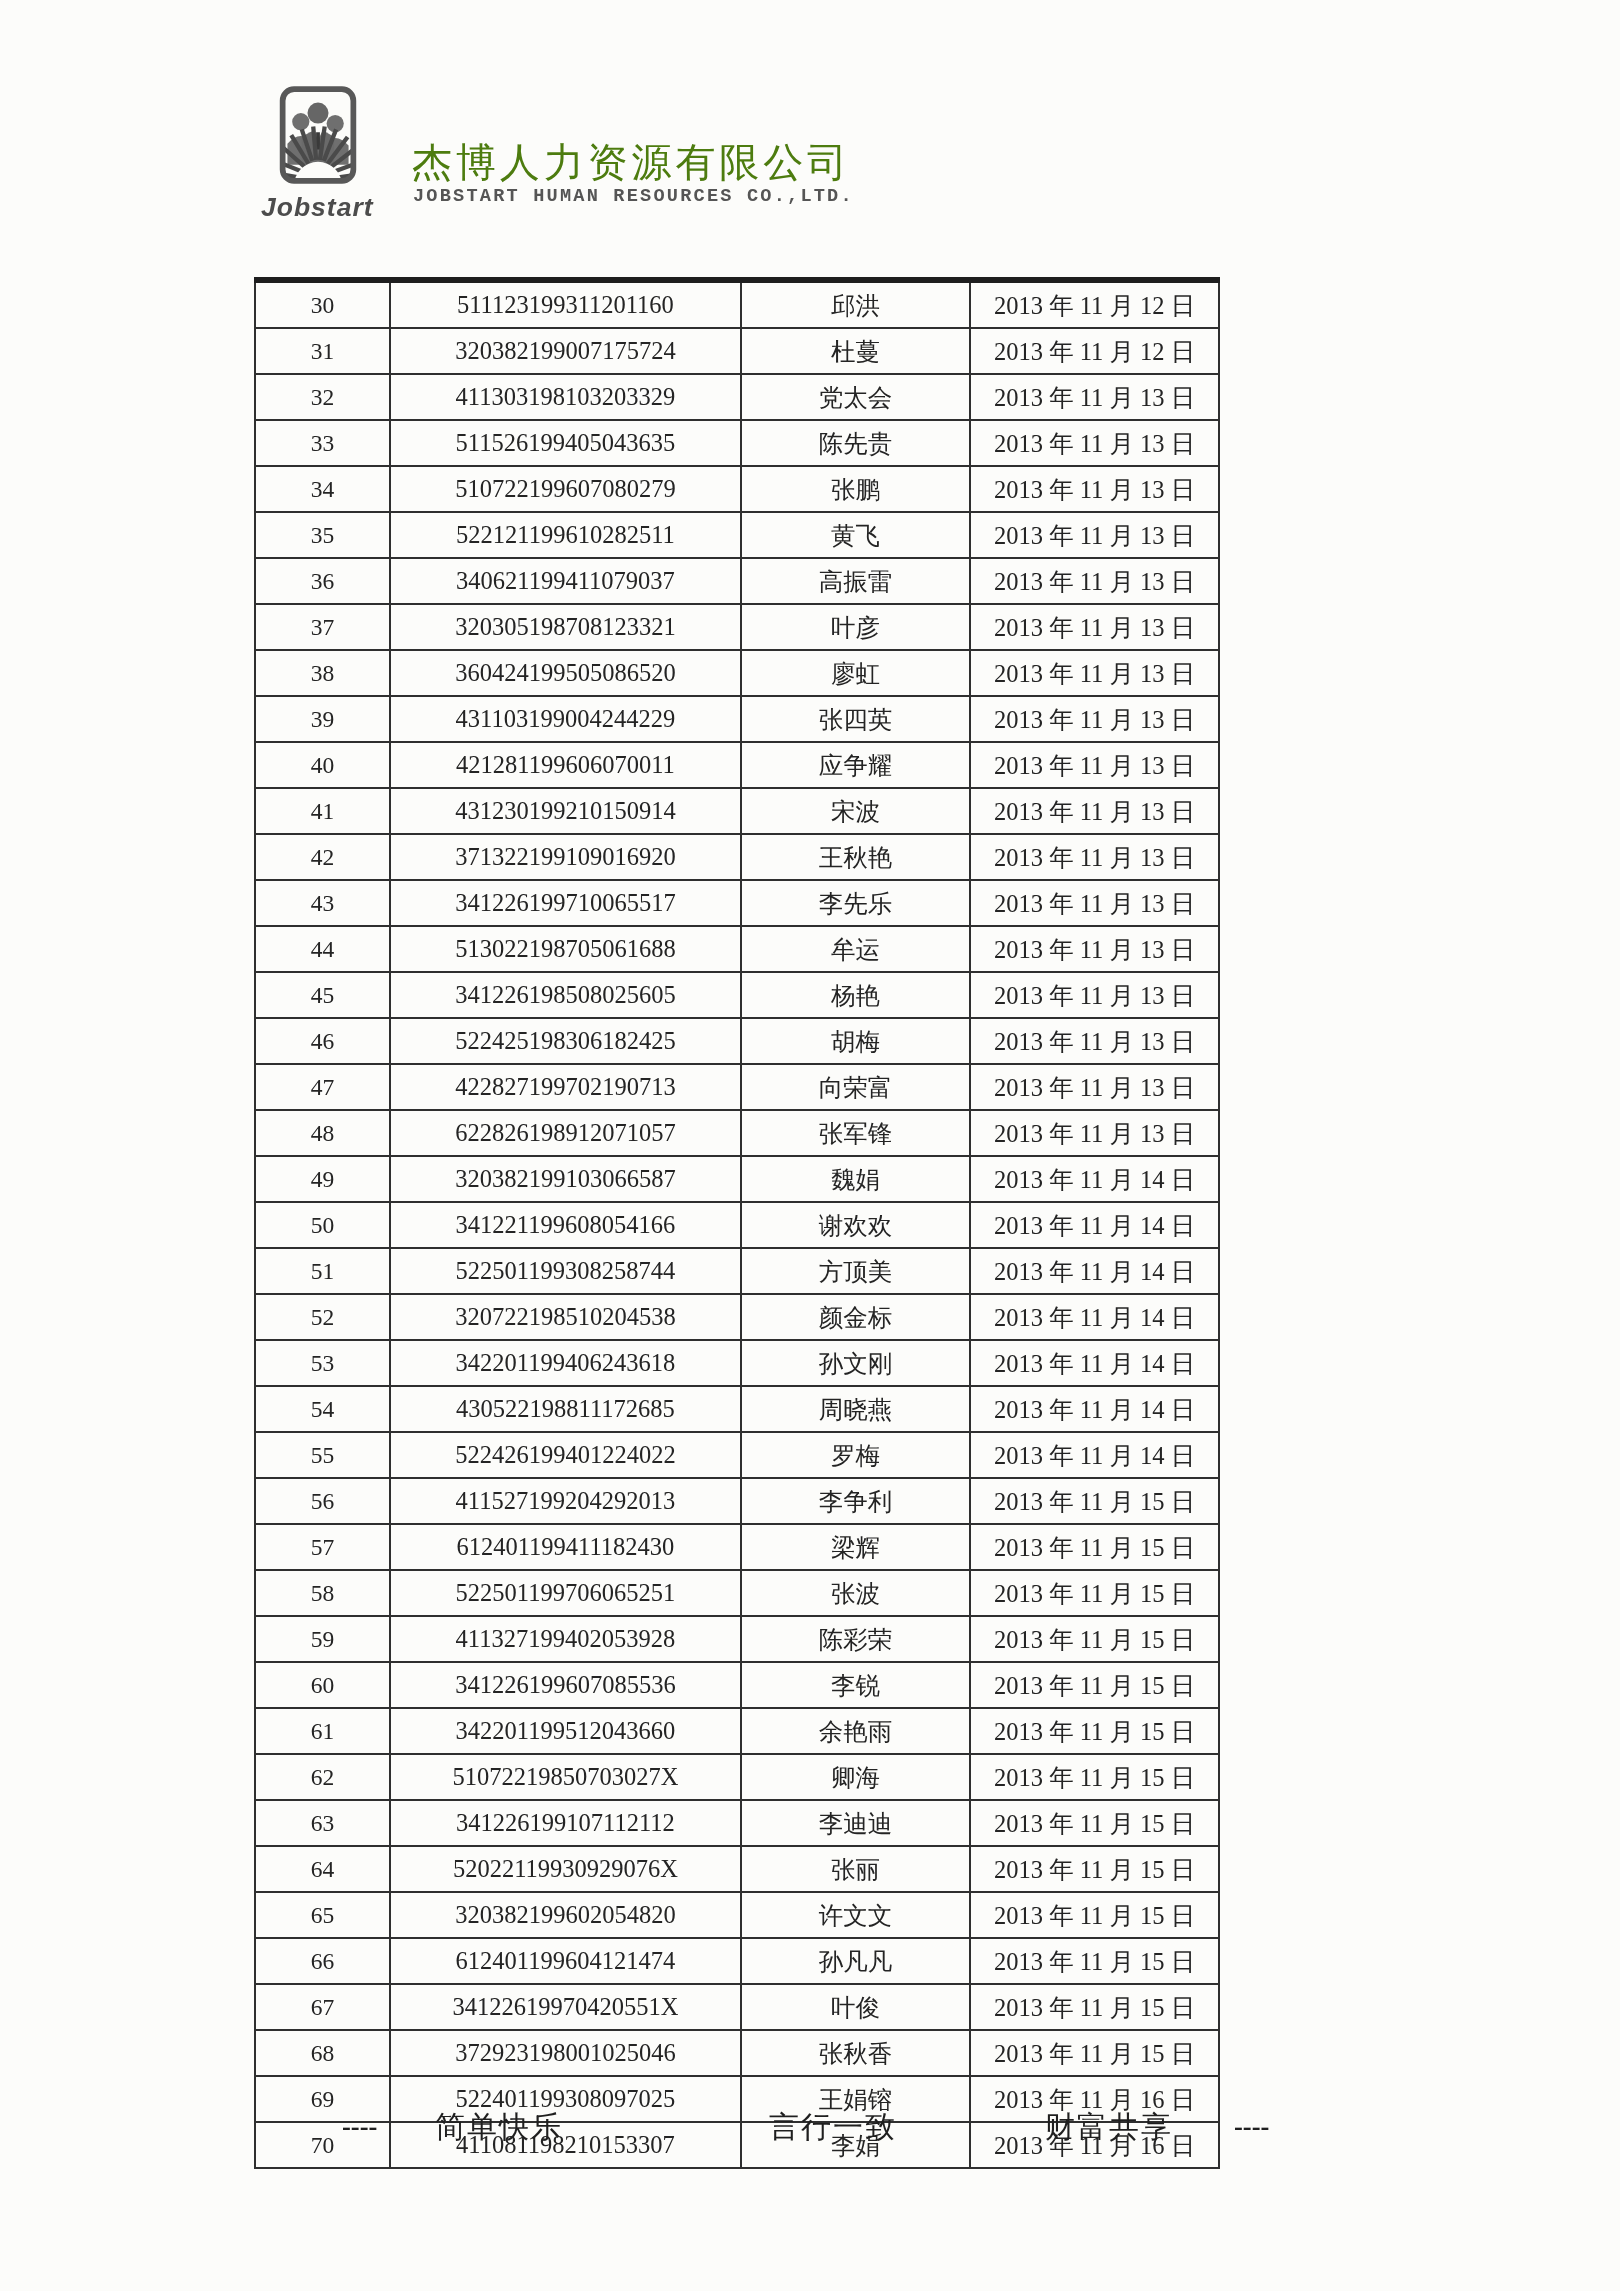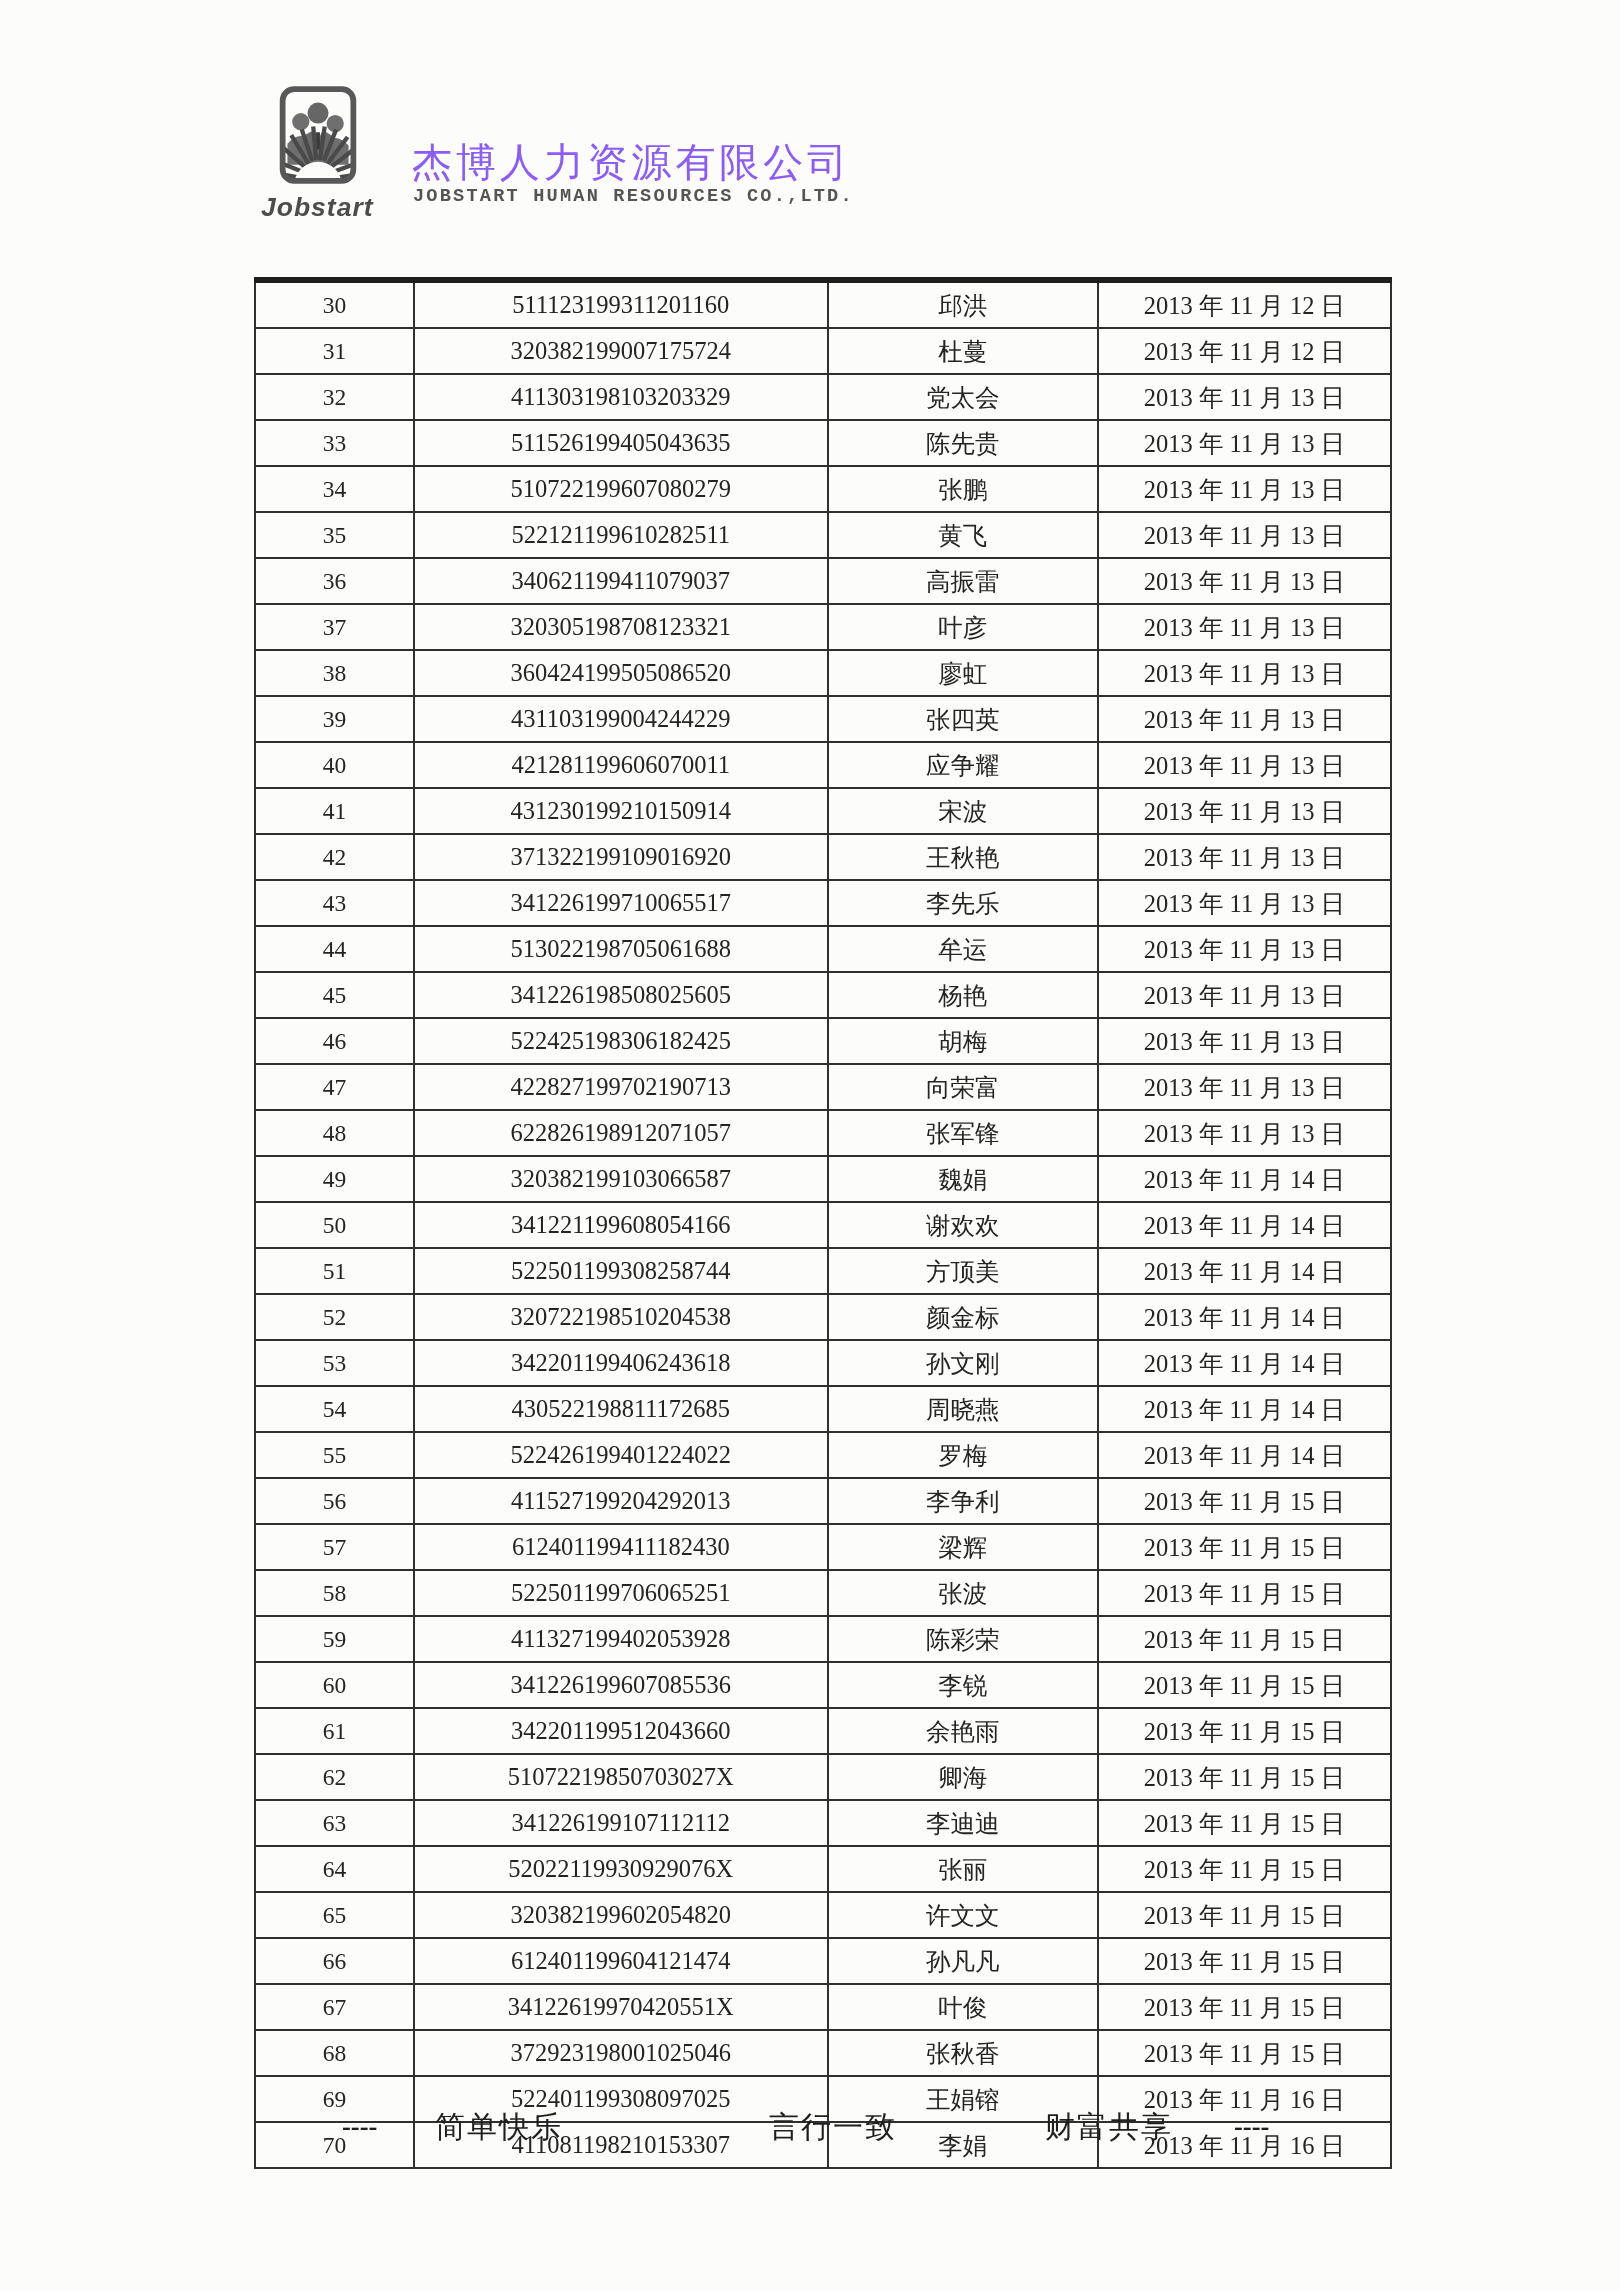--- a/index.html
+++ b/index.html
@@ -14,32 +14,32 @@
   
   .logo-block{position:absolute;left:261px;top:84px;width:147px;font-style:italic;}
   .logo-svg{display:block;margin-left:13.7px;}
   .logo-word{
     margin-top:2px;text-align:left;
     font-family:"Liberation Sans","DejaVu Sans",sans-serif;
     font-weight:800;font-size:26.5px;color:#4c4c4c;letter-spacing:1px;
   }
   .company-zh{
     position:absolute;left:412px;top:135px;
-    font-size:40px;font-weight:500;letter-spacing:3.9px;color:#8b5cf6;
+    font-size:40px;font-weight:500;letter-spacing:3.9px;color:#4d7c0f;
     white-space:nowrap;
   }
   .company-en{
     position:absolute;left:413px;top:186px;
     font-family:Liberation Mono, monospace;
     font-size:18.6px;font-weight:600;letter-spacing:2.2px;color:#555;
     white-space:nowrap;
   }
   
   table.roster{
-    position:absolute;left:254px;top:277px;width:1138px;
+    position:absolute;left:254px;top:277px;width:966px;
     border-collapse:collapse;table-layout:fixed;
     border:2.9px solid #2a2a2a;
     border-top:6.9px solid #1e1e1e;
   }
   table.roster td{
     border:2.5px solid #2f2f2f;
     height:44px;
     text-align:center;vertical-align:middle;
     font-size:24.5px;color:#242424;
     padding:0 3.9px;

